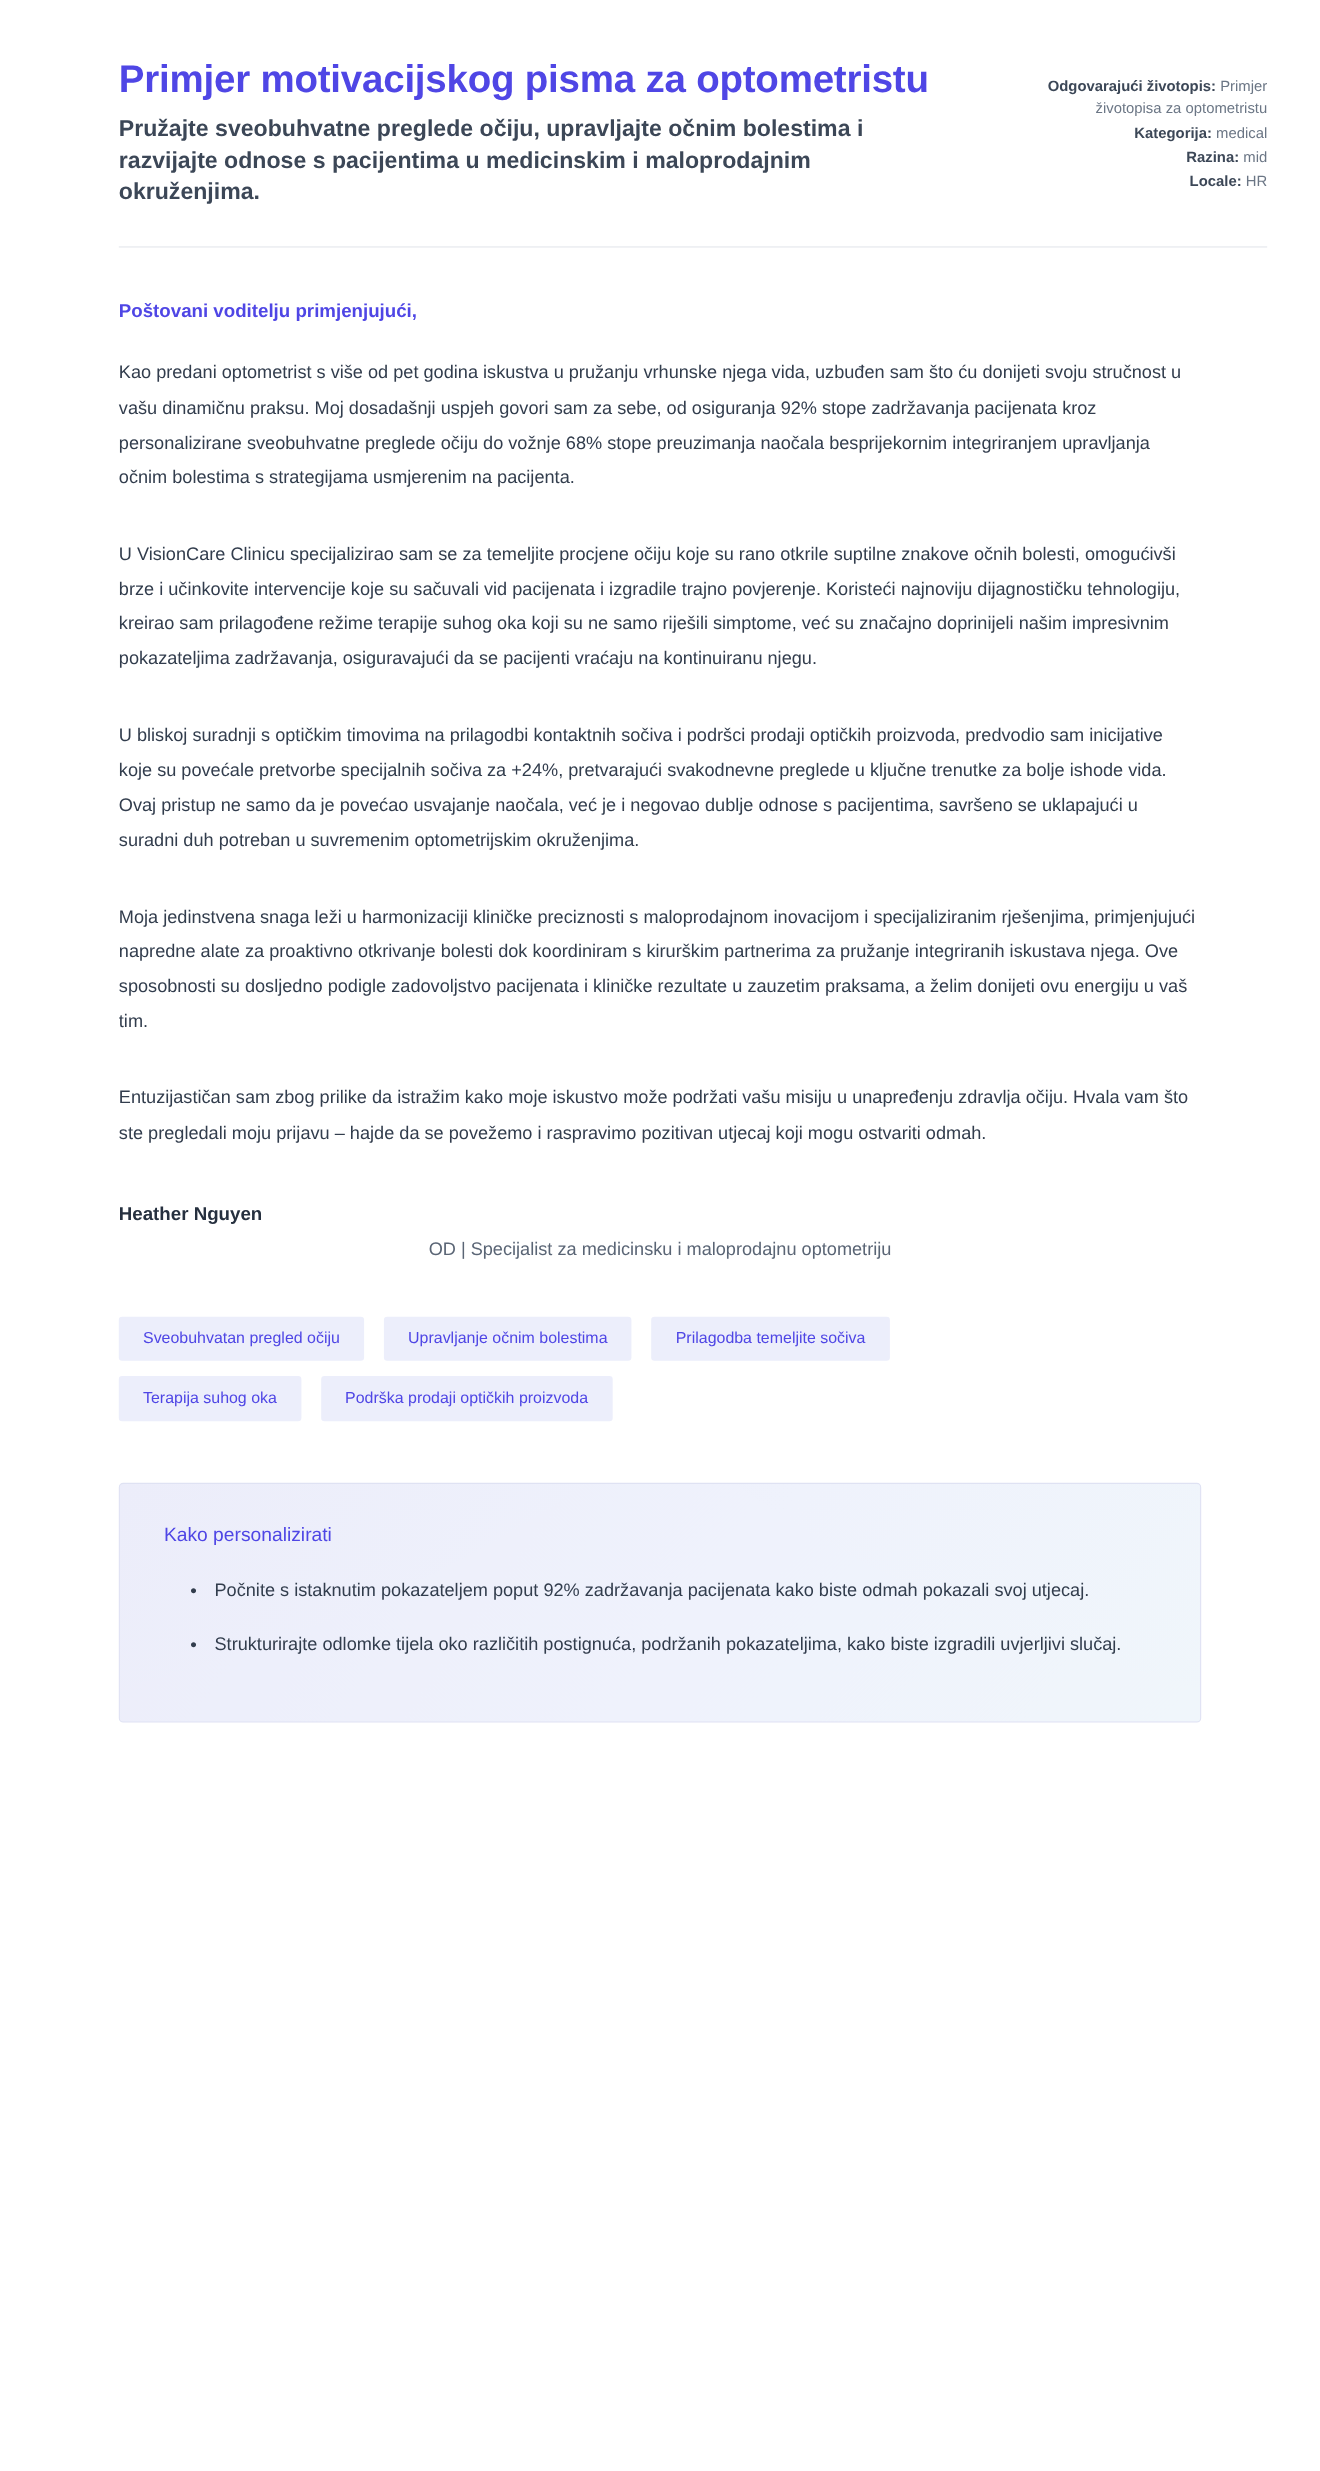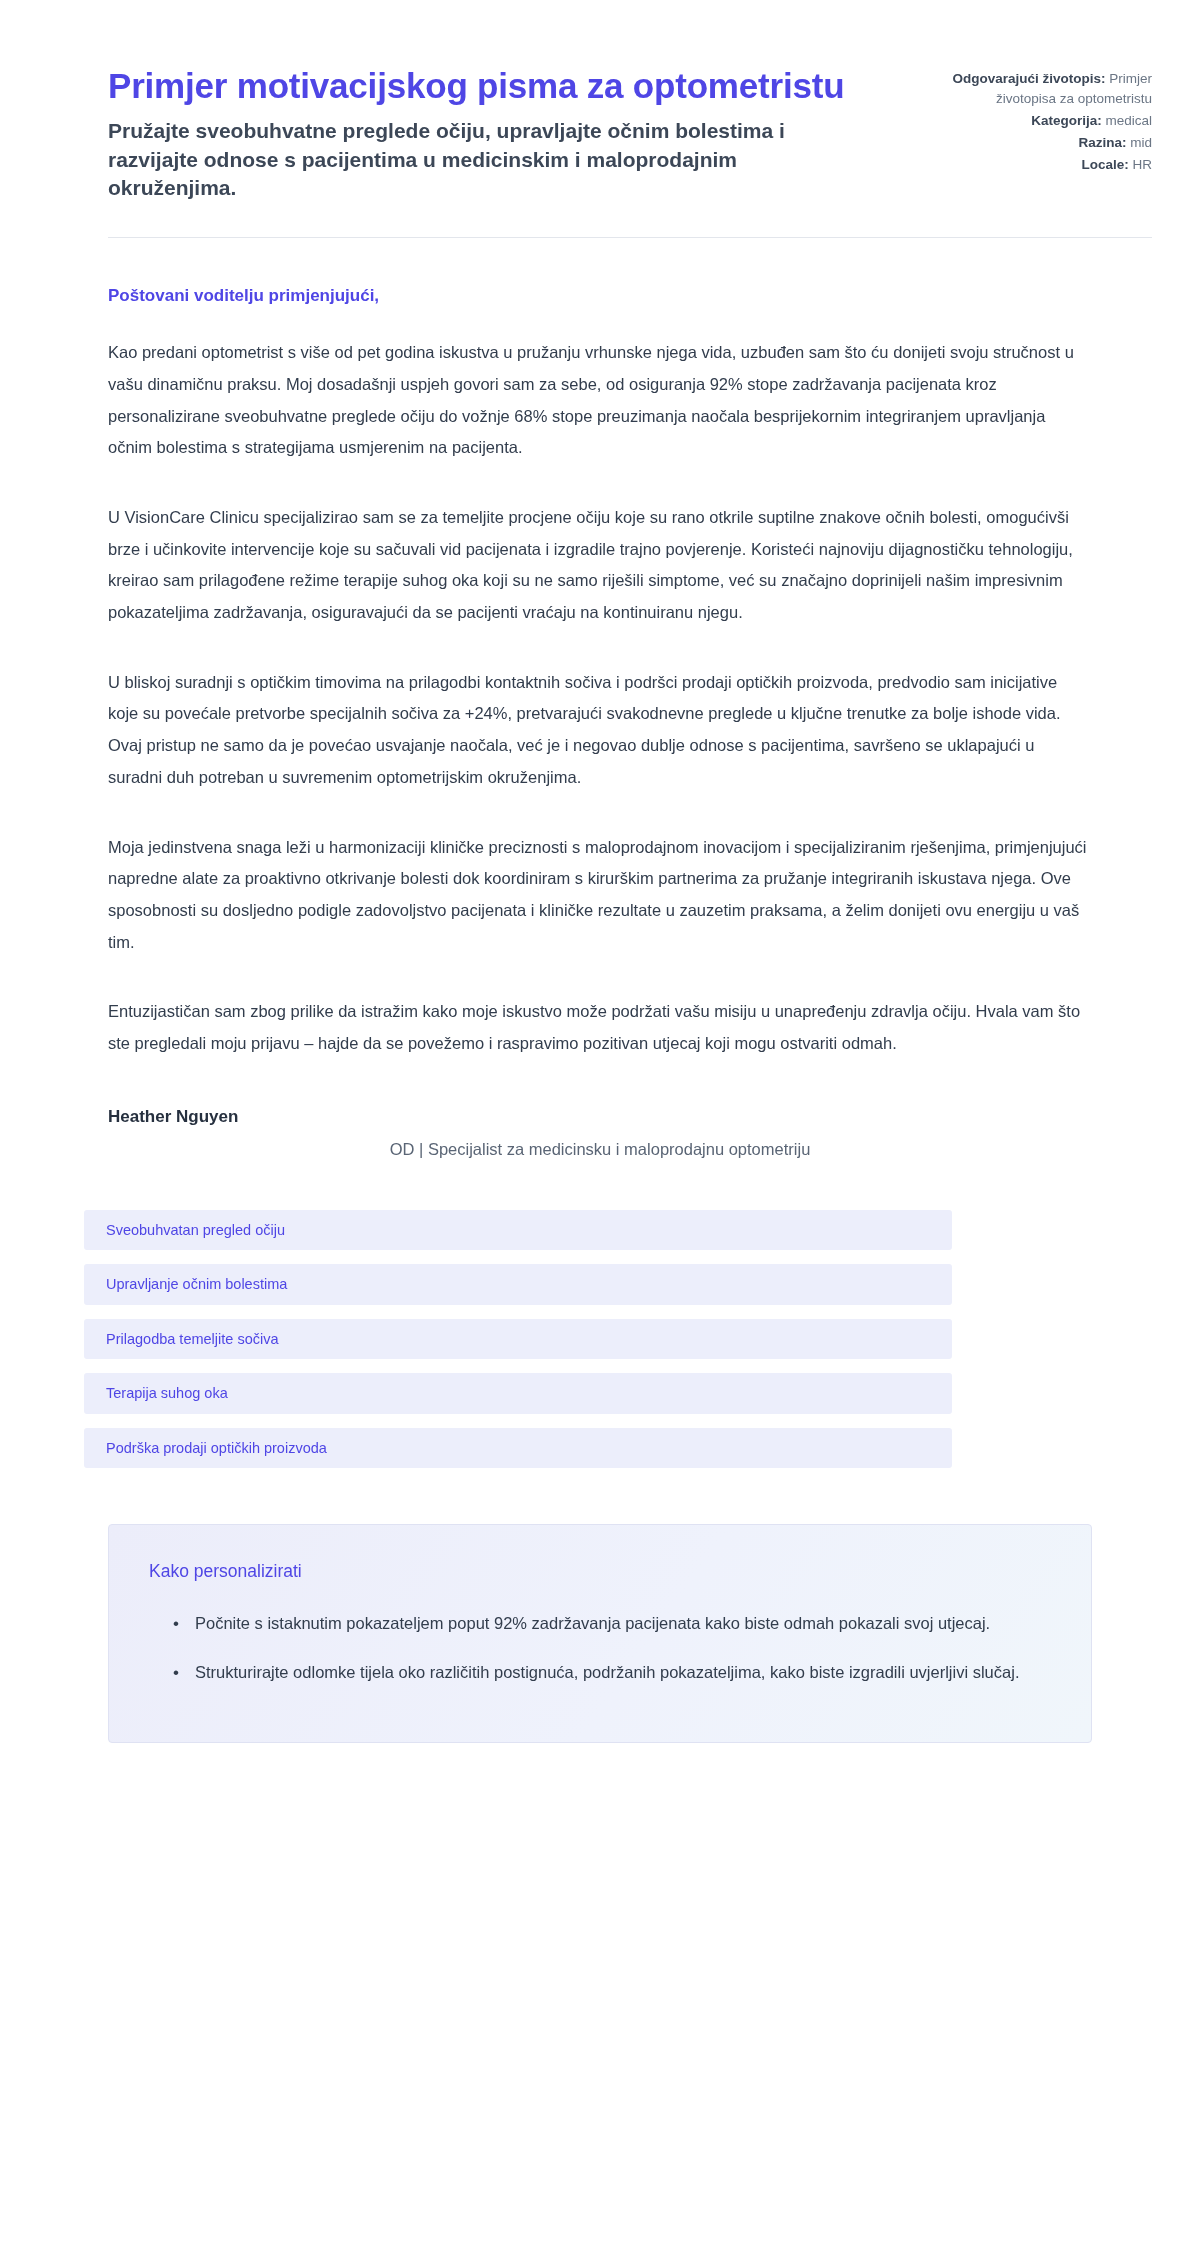--- a/index.html
+++ b/index.html
@@ -17,25 +17,24 @@
   }
   .page {
     width: 1200px;
     padding: 0;
     margin: 0 auto;
   }
 
   
   .header {
     display: flex;
-    align-items: flex-start;
+    align-items: center;
     justify-content: space-between;
     padding: 52px 48px 0 108px;
     gap: 52px;
-    margin-top: 13px;
   }
   .header-left {
     flex: 1 1 auto;
     max-width: 740px;
   }
   .doc-title {
     margin: 0;
     font-size: 35px;
     line-height: 1.20;
     font-weight: bold;
@@ -105,26 +104,25 @@
   .sig-role {
     margin: 8px 0 0 0;
     font-size: 16.5px;
     color: #5a6575;
     line-height: 1.5;
     text-align: center;
   }
 
   
   .tags {
-    padding: 48px 108px 0 84px;
+    padding: 48px 108px 0 108px;
     display: flex;
     flex-wrap: wrap;
     gap: 14px 18px;
     max-width: 1060px;
-    flex-direction: column;
   }
   .tag {
     background: #eceefb;
     color: #4f46e5;
     font-size: 14.5px;
     line-height: 1;
     padding: 13px 22px;
     border-radius: 3px;
     white-space: nowrap;
   }

